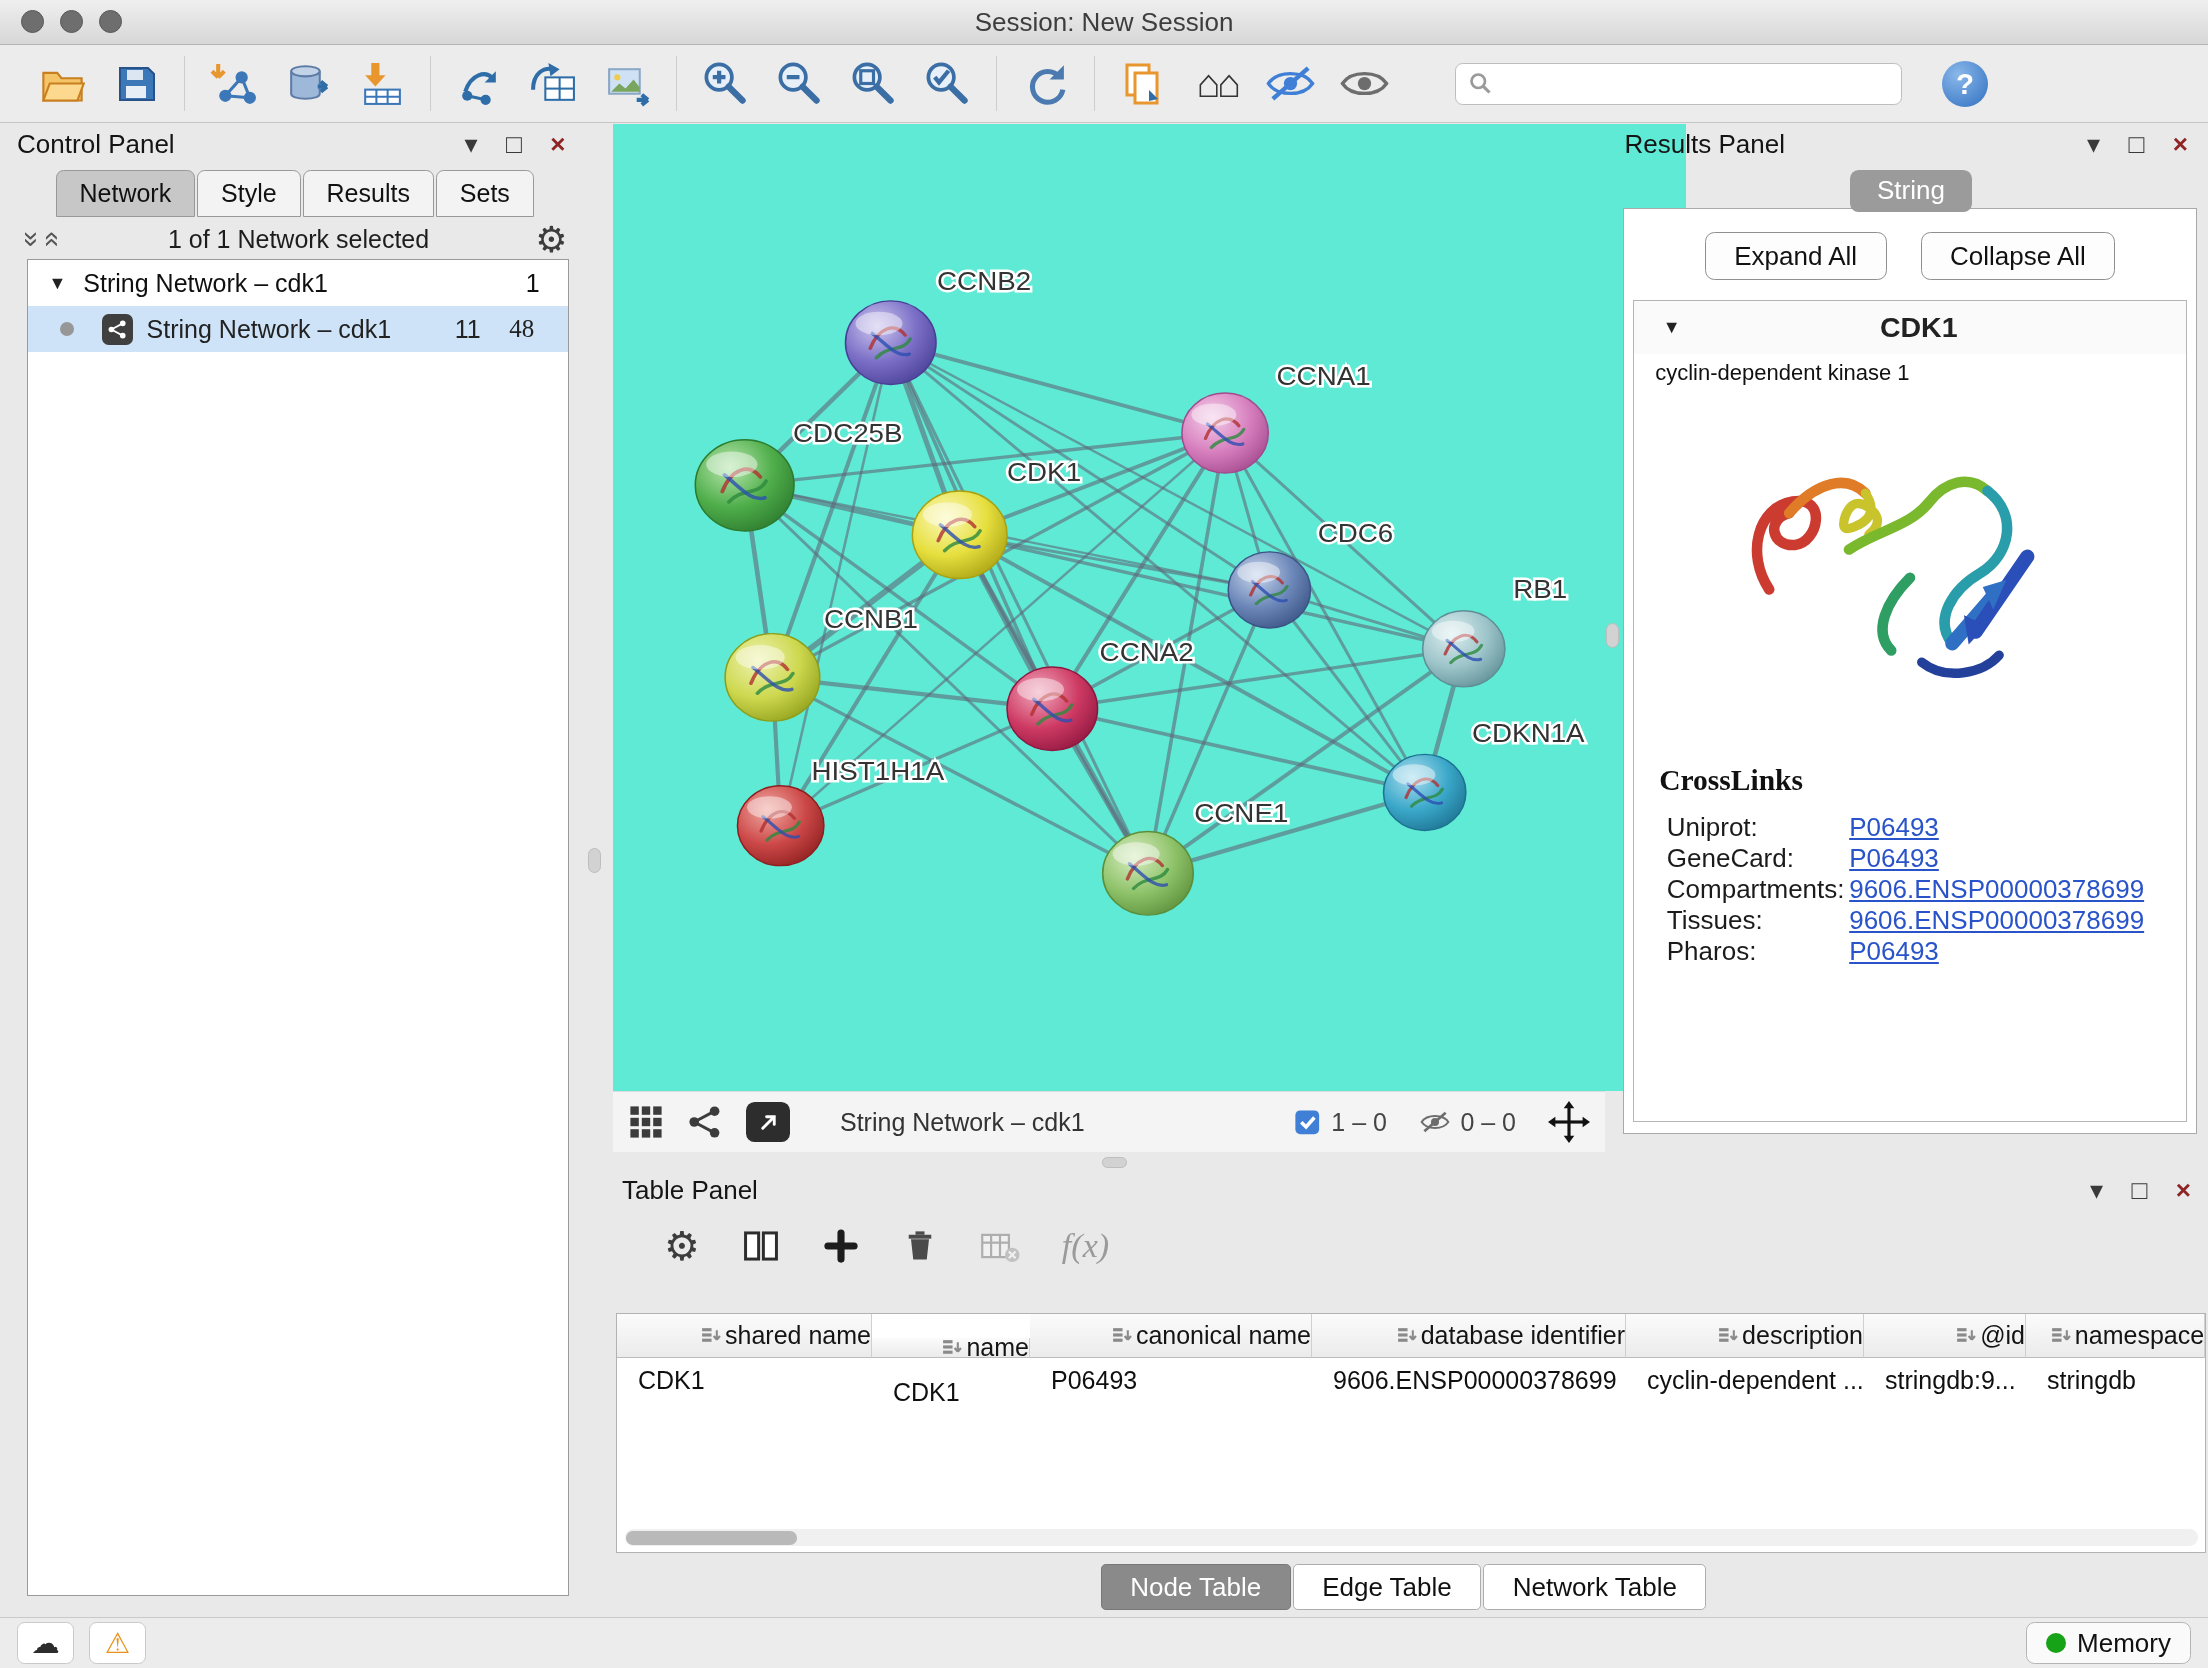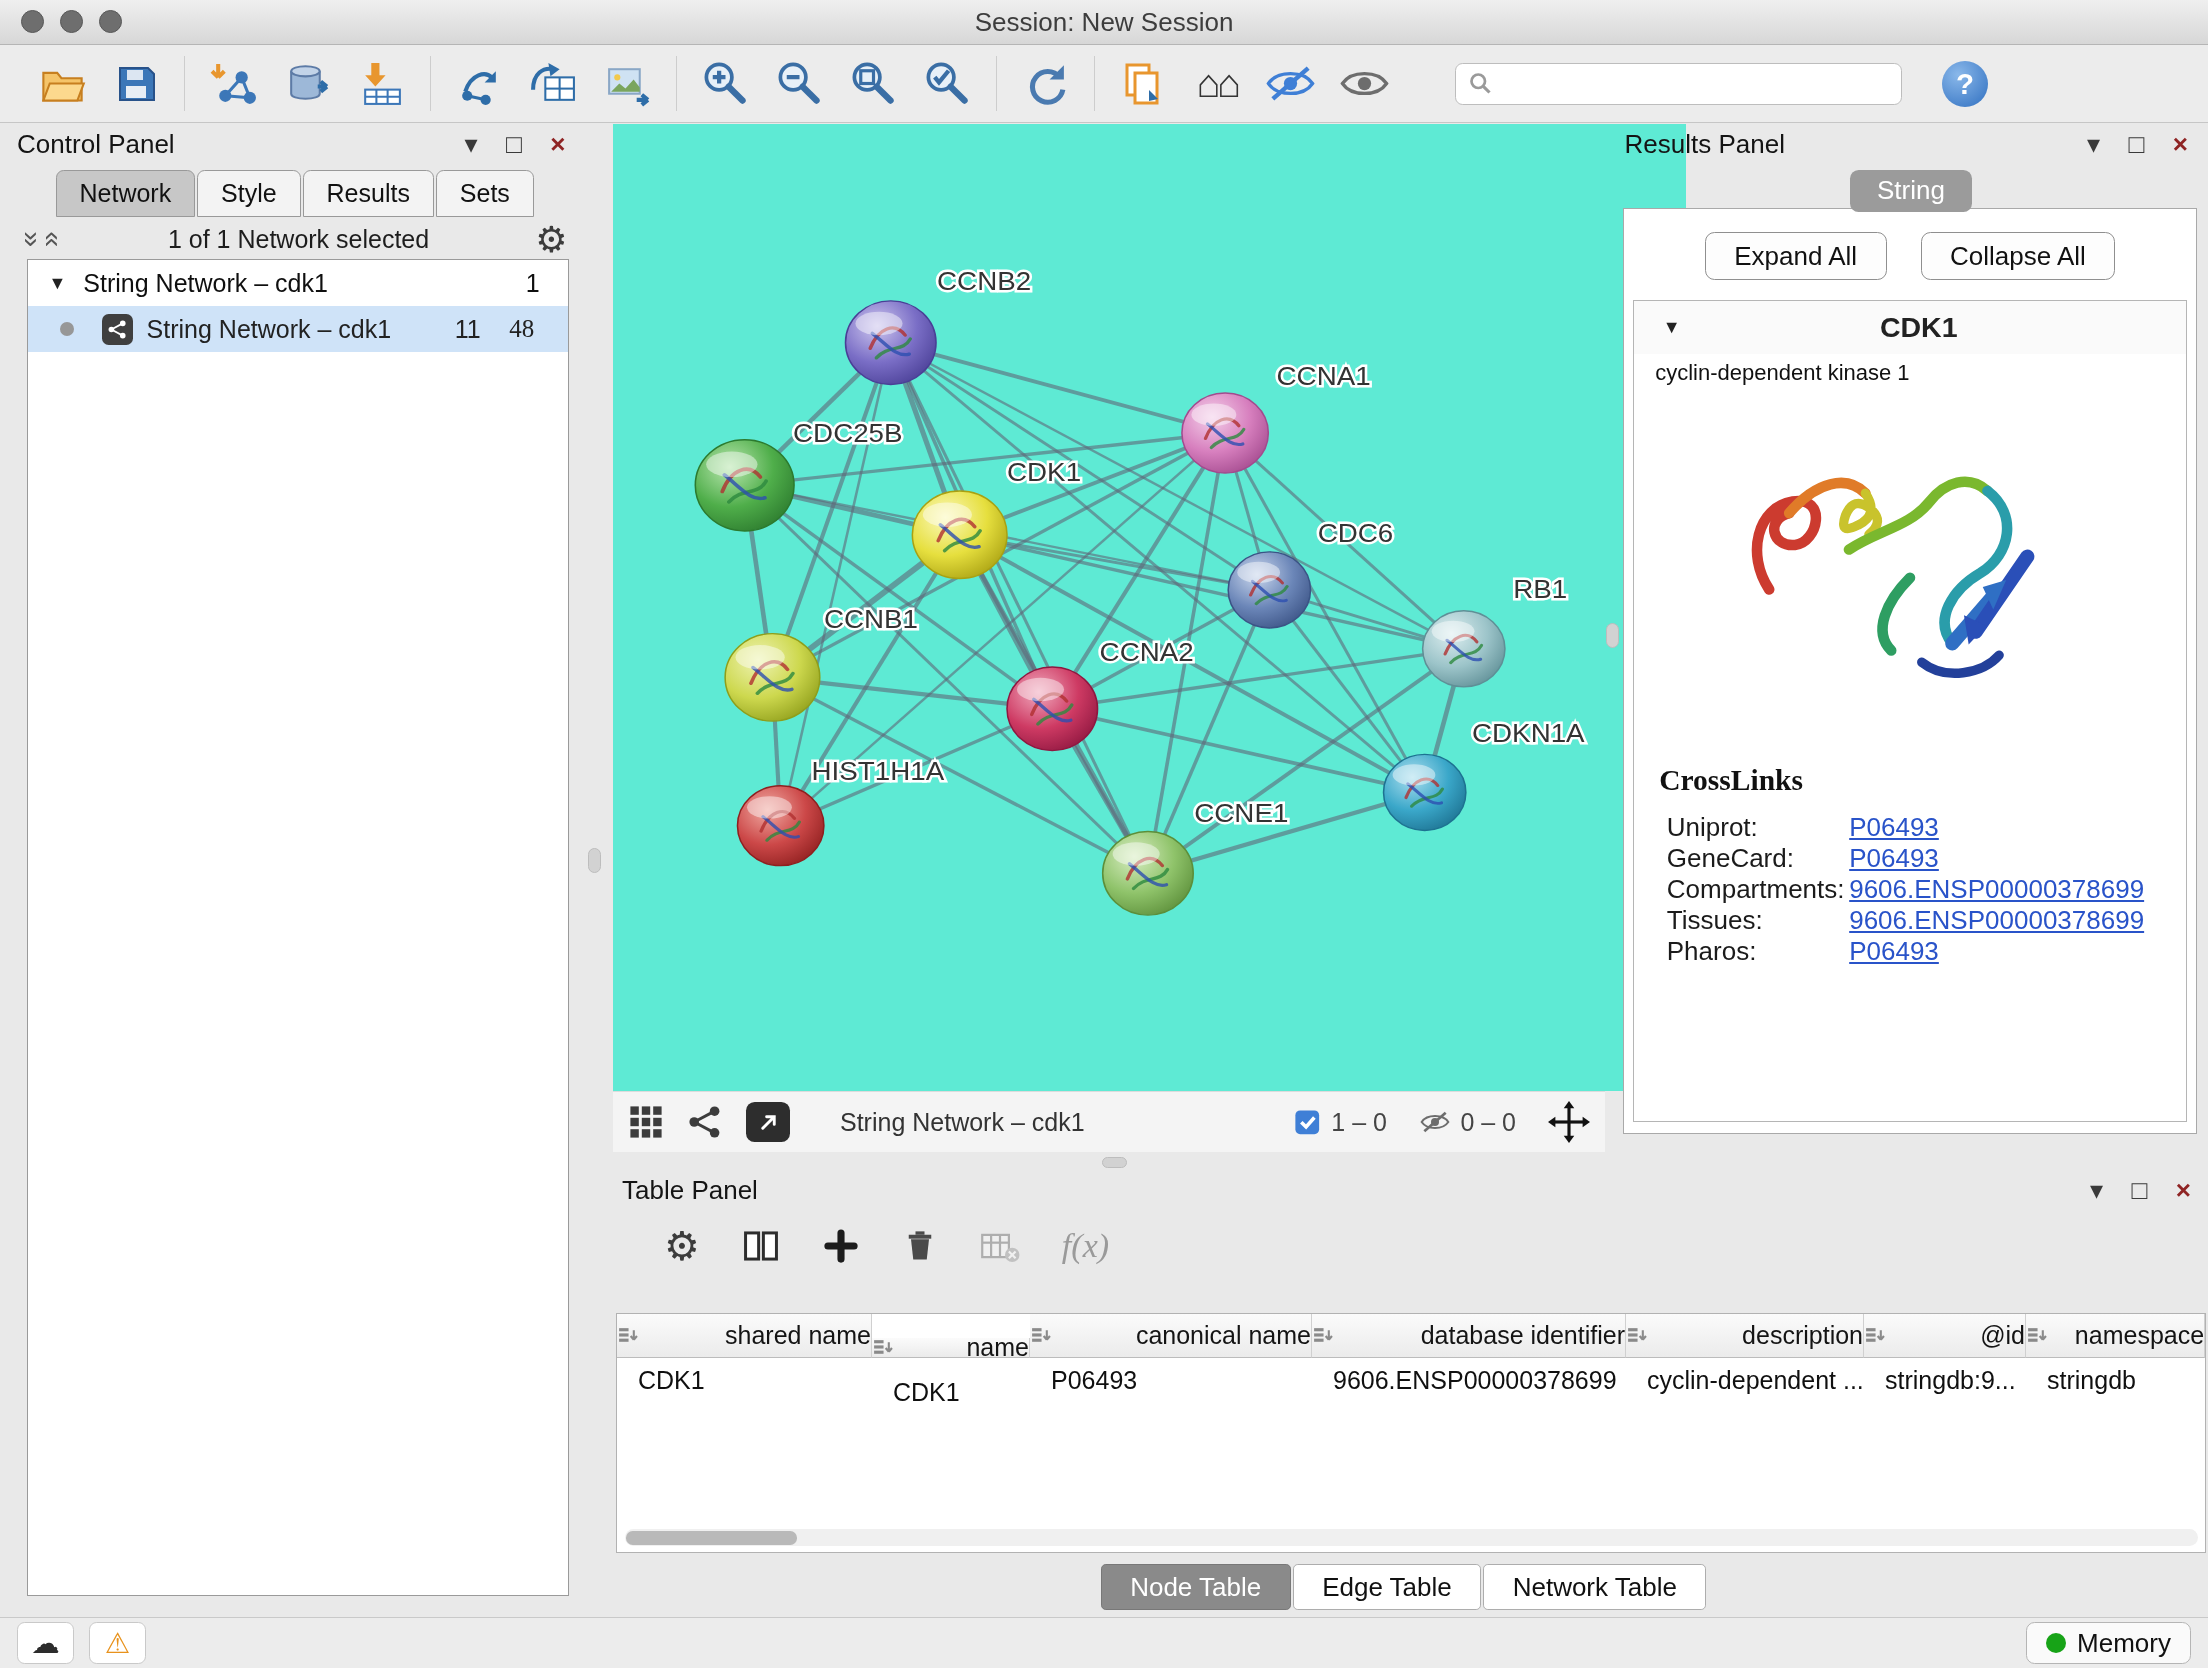--- a/index.html
+++ b/index.html
@@ -89,21 +89,21 @@
   .link{color:#2953c9;text-decoration:underline;cursor:pointer;}
 
   
   .table-panel{position:absolute;left:601px;top:1172px;right:0;height:439px;}
   .tp-toolbar{display:flex;align-items:center;gap:42px;margin:13.3px 0 0 63px;height:49px;}
   .tp-toolbar .gear{font-size:40px;}
   .fx{font-family:"Liberation Serif",serif;font-style:italic;font-size:34px;color:#9a9a9a;}
   .dim{opacity:.35;}
   .tp-table{position:absolute;left:15px;right:1.9px;top:141px;height:238px;background:#fff;border:1px solid #b2b2b2;overflow:hidden;}
   .thead{display:flex;height:44px;}
-  .th{box-sizing:border-box;display:flex;align-items:center;justify-content:space-between;gap:4px;
+  .th{box-sizing:border-box;display:flex;align-items:center;justify-content:flex-end;gap:4px;
     background:linear-gradient(#fbfbfb,#ebebeb);border-right:1px solid #d0d0d0;border-bottom:1px solid #bcbcbc;
     font-size:25px;color:#141414;overflow:hidden;white-space:nowrap;}
   .trow{display:flex;height:44px;}
   .td{box-sizing:border-box;display:flex;align-items:center;padding-left:21px;font-size:25px;color:#101010;
     overflow:hidden;white-space:nowrap;}
   .c0{width:255px;flex:none;} .c1{width:158px;flex:none;margin-top:24px;} .c2{width:282px;flex:none;}
   .c3{width:314px;flex:none;} .c4{width:238px;flex:none;} .c5{width:162px;flex:none;} .c6{flex:1;}
   .tp-scroll{position:absolute;left:7.6px;right:7.6px;bottom:5.7px;height:17px;background:#f0f0f0;border-radius:8.6px;}
   .tp-thumb{position:absolute;left:1.9px;top:1.9px;width:171px;height:13.3px;background:#b9b9b9;border-radius:6.7px;}
   .tp-tabs{position:absolute;left:0;right:0;top:392px;display:flex;justify-content:center;align-items:center;}

